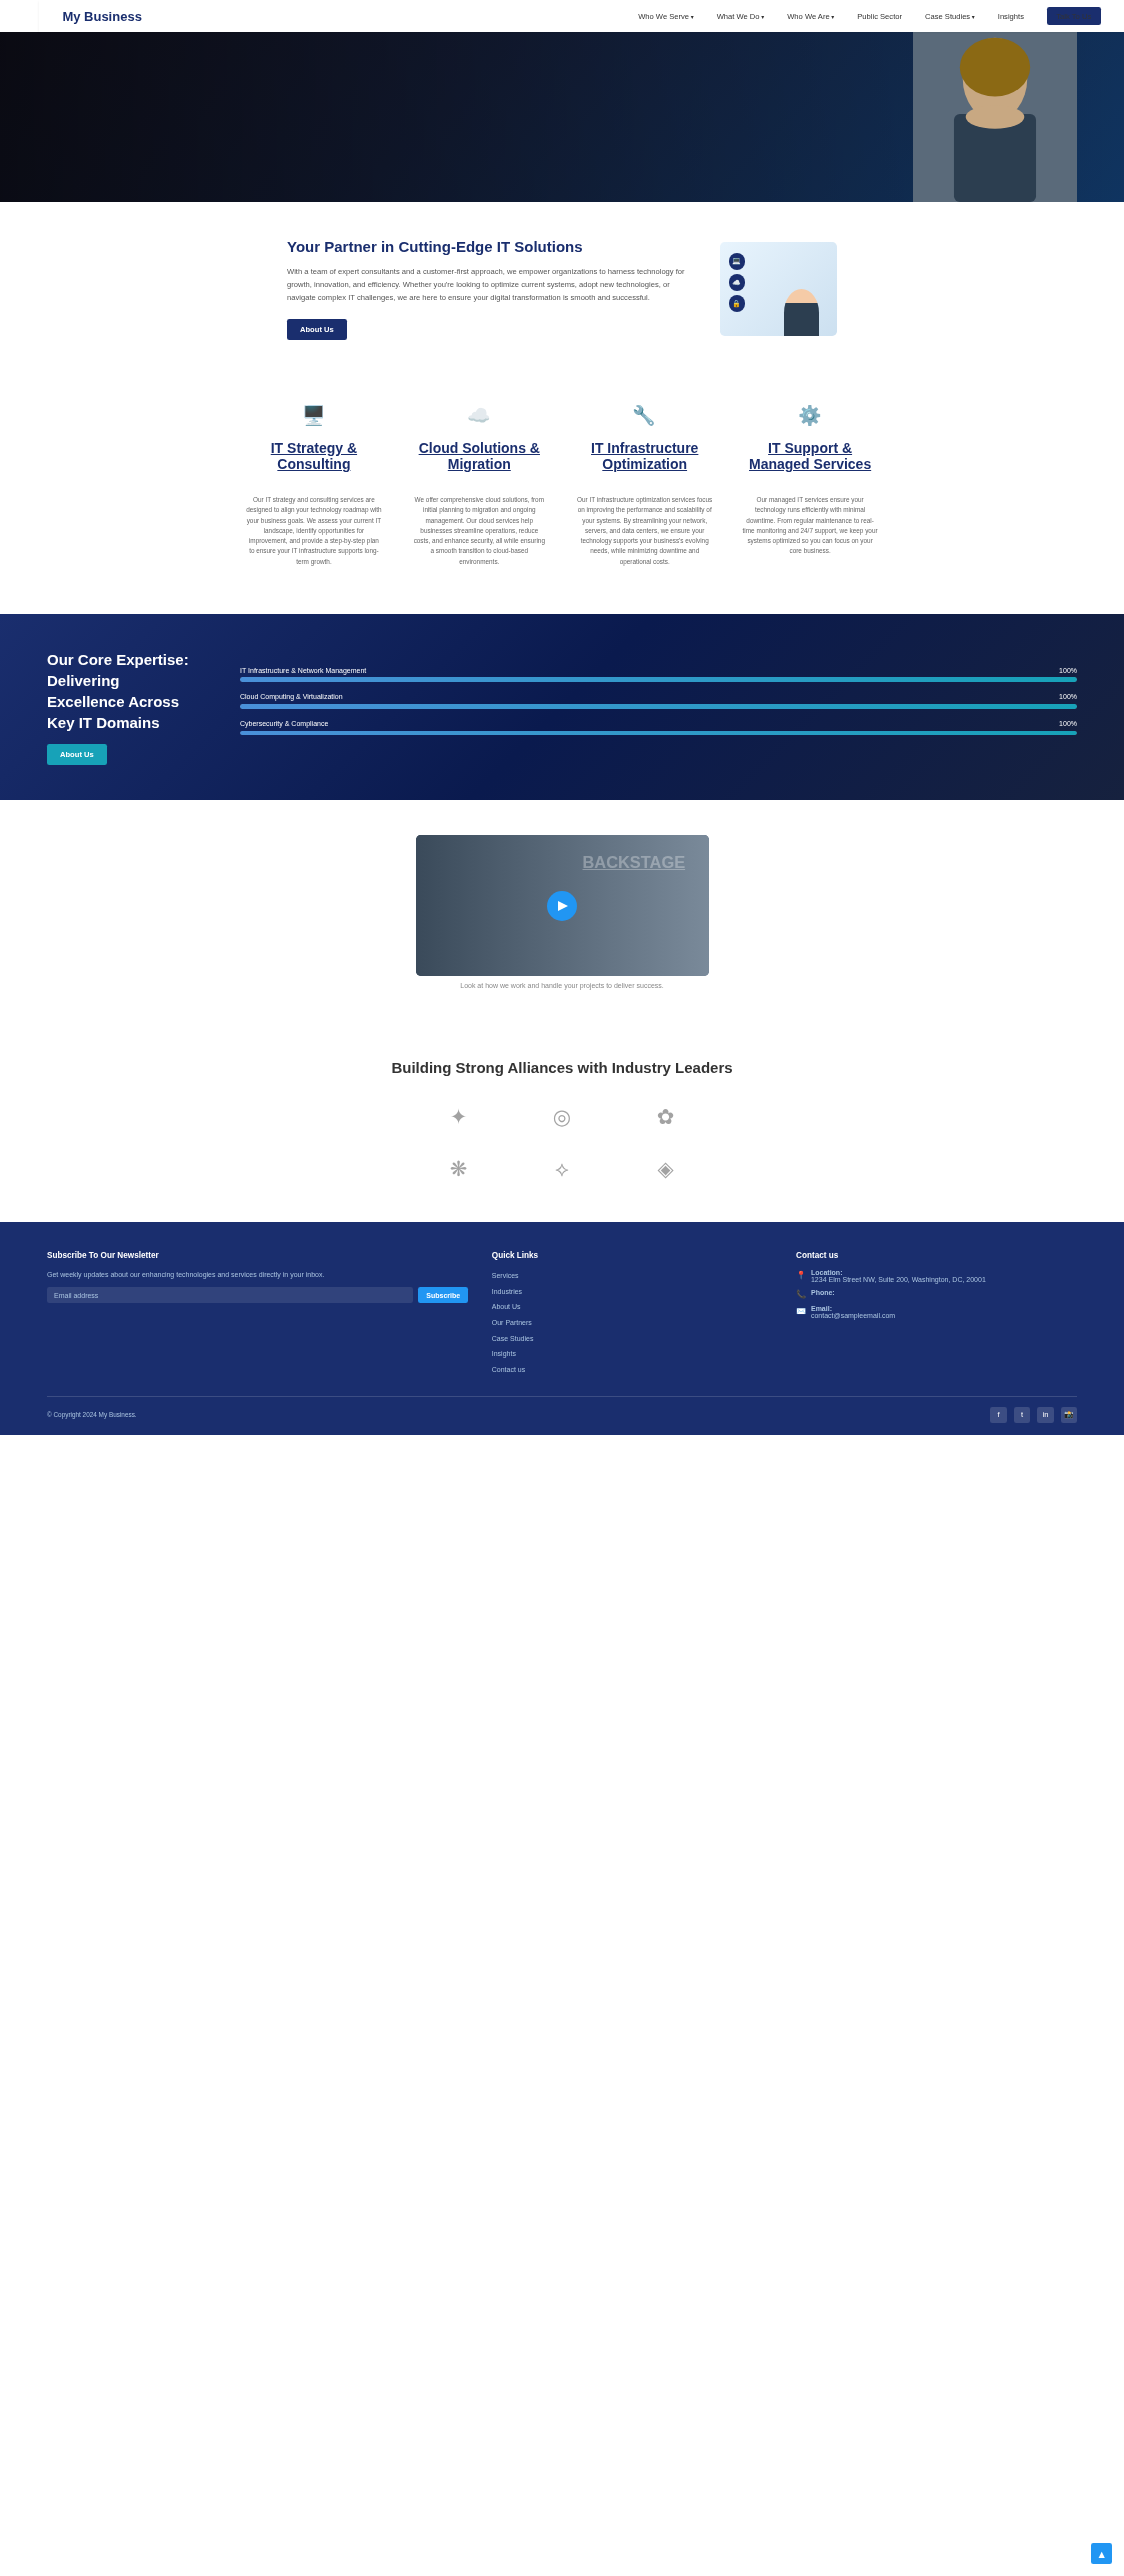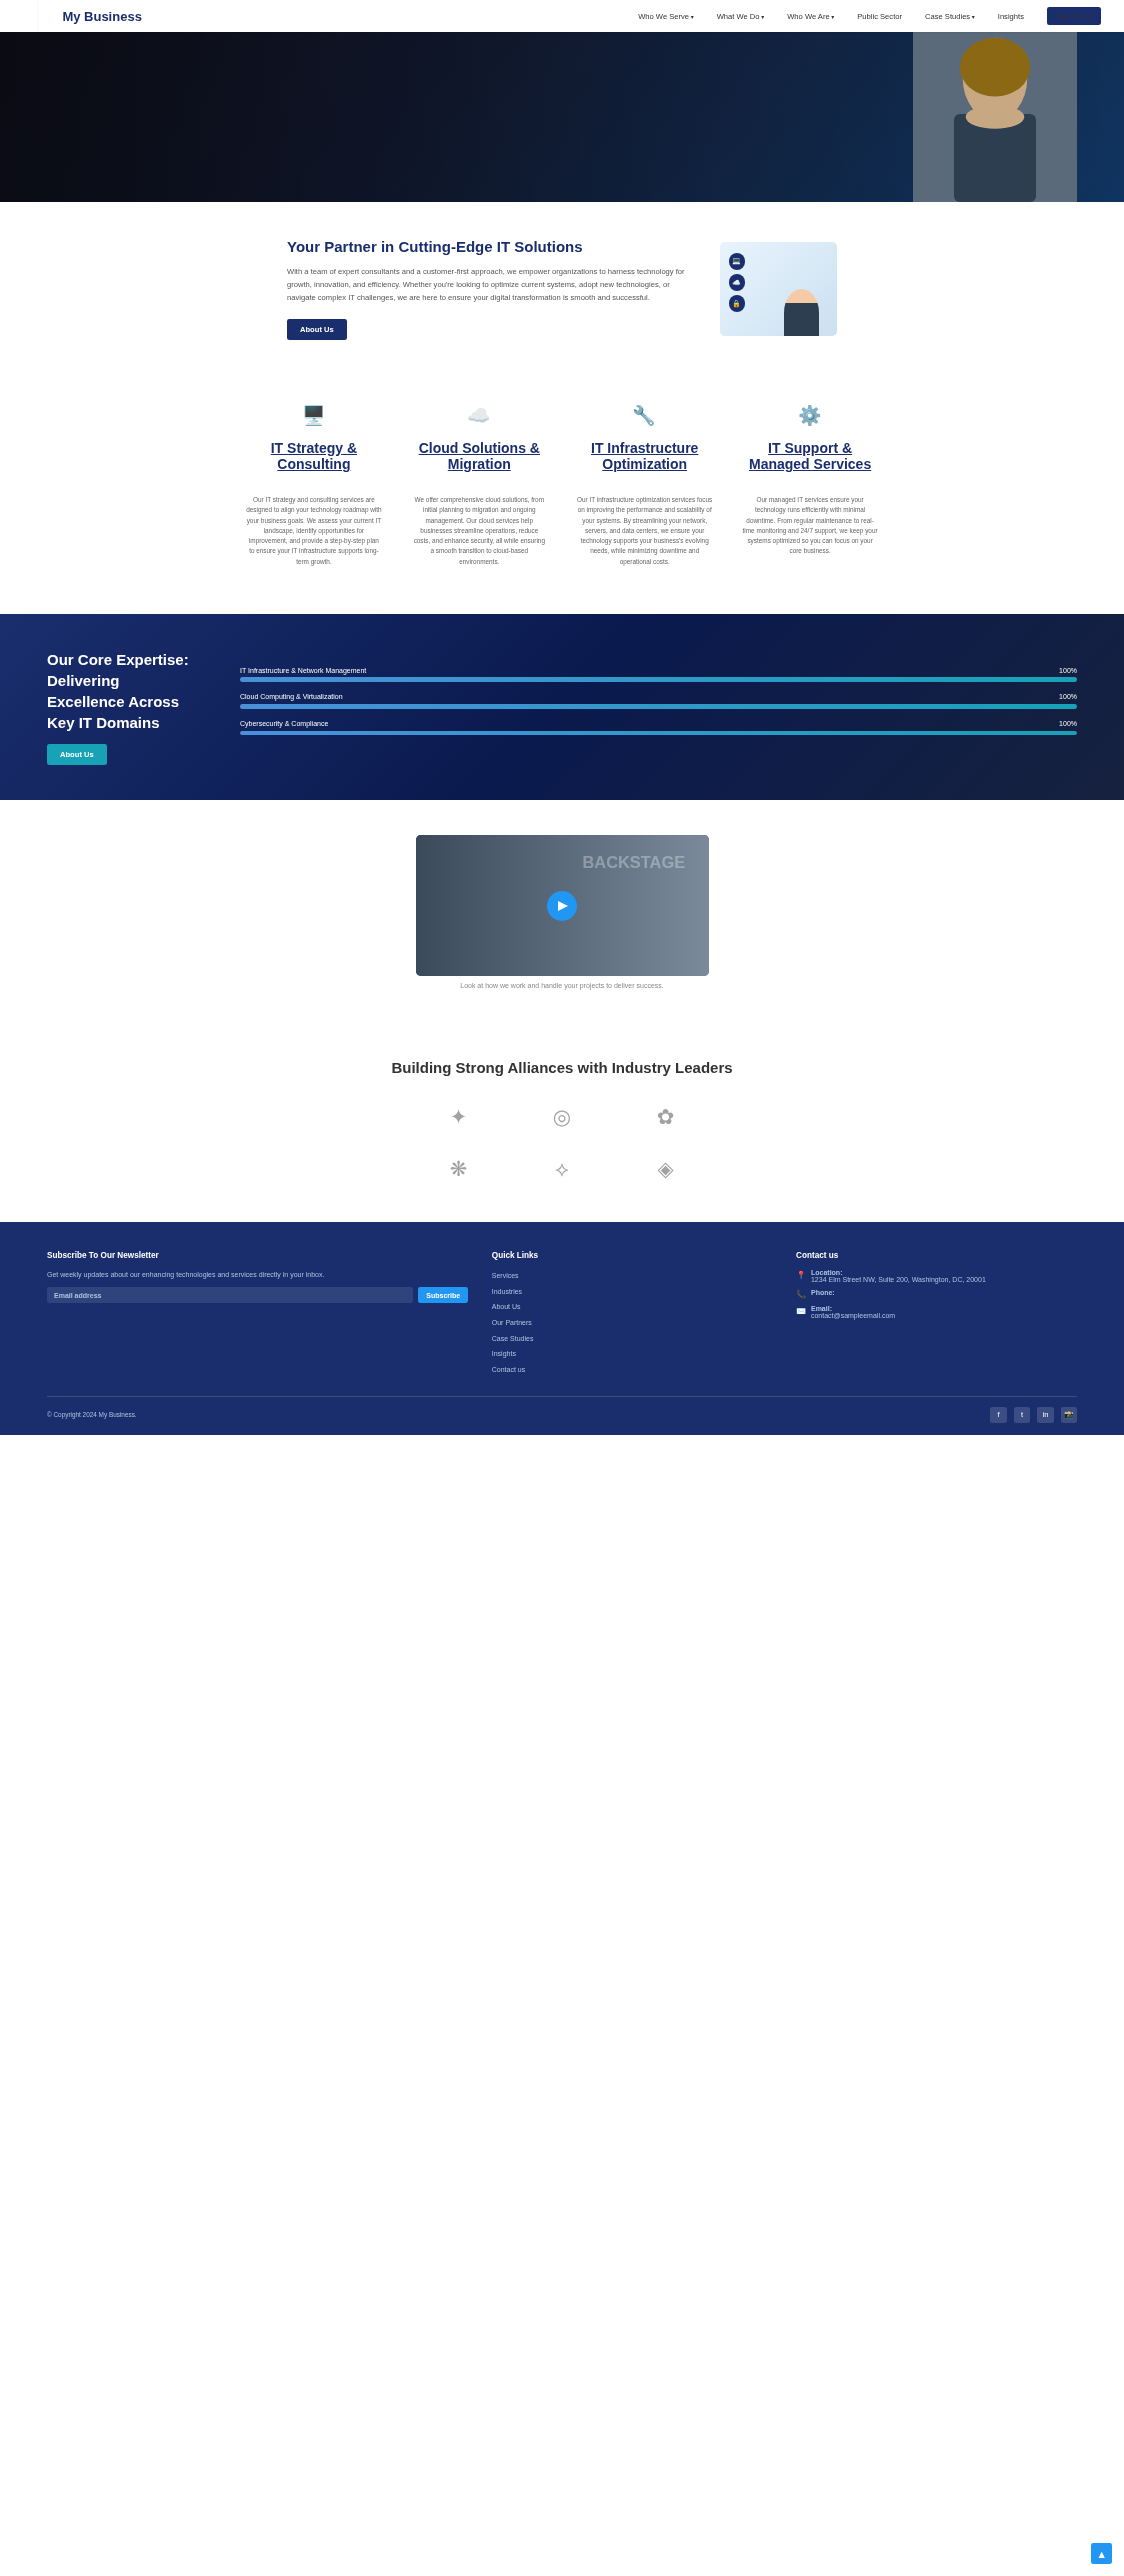--- a/index.html
+++ b/index.html
@@ -120,21 +120,21 @@
       background: linear-gradient(to right, #3a4a5a 0%, #5a6a7a 50%, #7a8a9a 100%);
     }
     .play-btn {
       width: 30px; height: 30px; border-radius: 50%;
       background: #2196f3; display: flex; align-items: center; justify-content: center;
       position: relative; z-index: 2; cursor: pointer;
     }
     .play-triangle { width: 0; height: 0; border-top: 5.9px solid transparent; border-bottom: 5.9px solid transparent; border-left: 10.5px solid #fff; margin-left: 2.3px; }
     .backstage-text {
       position: absolute; top: 17.6px; right: 23.4px; color: #fff; font-size: 16.4px;
-      font-weight: 700; opacity: 0.3; z-index: 1;
+      font-weight: 700; opacity: 0.3; z-index: 1; text-decoration: underline;
     }
     .video-caption { font-size: 7px; color: #888; margin-top: 5.9px; }
 
     
     .alliances-section { padding: 35px 47px; text-align: center; }
     .alliances-section h2 { font-size: 15px; font-weight: 700; color: #333; margin-bottom: 23.4px; }
     .logos-grid { display: grid; grid-template-columns: repeat(3, 1fr); gap: 17.6px; max-width: 293px; margin: 0 auto; align-items: center; }
     .logo-item {
       display: flex; align-items: center; justify-content: center;
       height: 35px; opacity: 0.6;
@@ -144,21 +144,21 @@
     
     footer {
       background: #1a2e6e; color: #fff; padding: 29px 47px 11.7px;
     }
     .footer-grid { display: grid; grid-template-columns: 1.5fr 1fr 1fr; gap: 23.4px; margin-bottom: 17.6px; }
     .footer-section h3 { font-size: 8.2px; font-weight: 700; margin-bottom: 9px; }
     .footer-section p { font-size: 7px; color: #aac4e0; line-height: 1.6; }
     .newsletter-form { display: flex; gap: 4.7px; margin-top: 7px; }
     .newsletter-input {
       flex: 1; padding: 4.7px 7px; border: none; border-radius: 2.3px;
-      font-size: 7px; background: rgba(255,255,255,0.1); color: #fff; font-weight: bold;
+      font-size: 7px; background: rgba(255,255,255,0.1); color: #fff;
     }
     .newsletter-input::placeholder { color: #aac4e0; }
     .btn-subscribe {
       background: #2196f3; color: #fff; border: none;
       padding: 4.7px 8.2px; border-radius: 2.3px; font-size: 7px; cursor: pointer; font-weight: 600;
     }
     .footer-links { list-style: none; }
     .footer-links li { margin-bottom: 4.7px; }
     .footer-links a { color: #aac4e0; text-decoration: none; font-size: 7px; }
     .contact-item { display: flex; gap: 4.7px; align-items: flex-start; margin-bottom: 5.9px; font-size: 7px; color: #aac4e0; }

